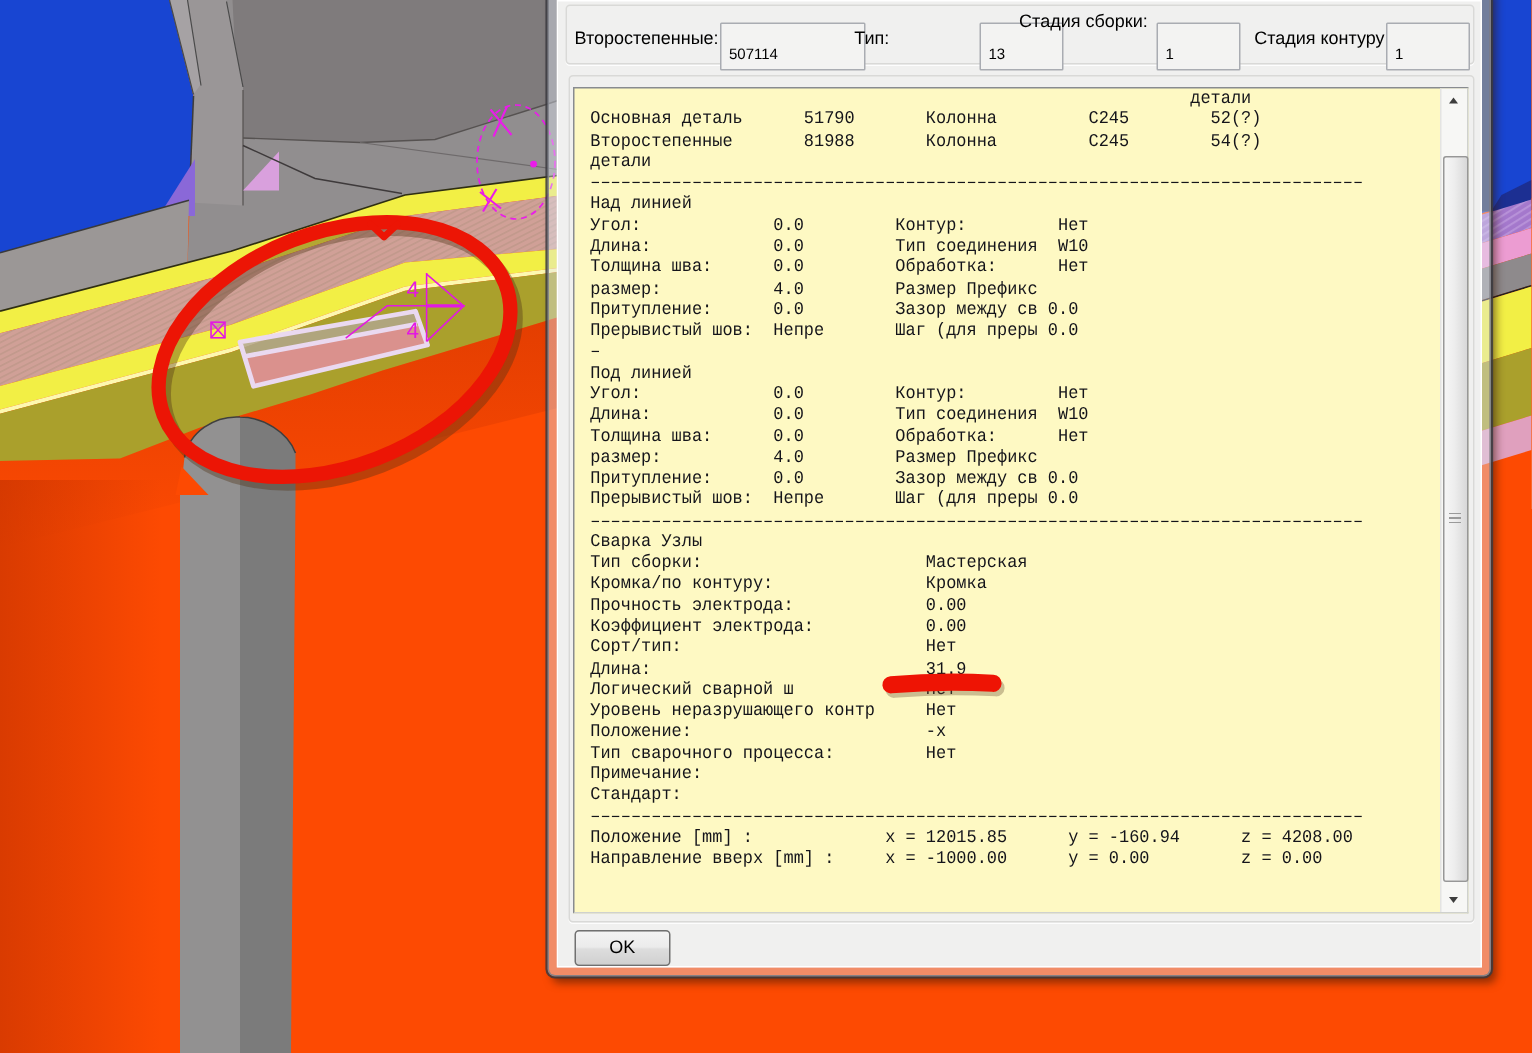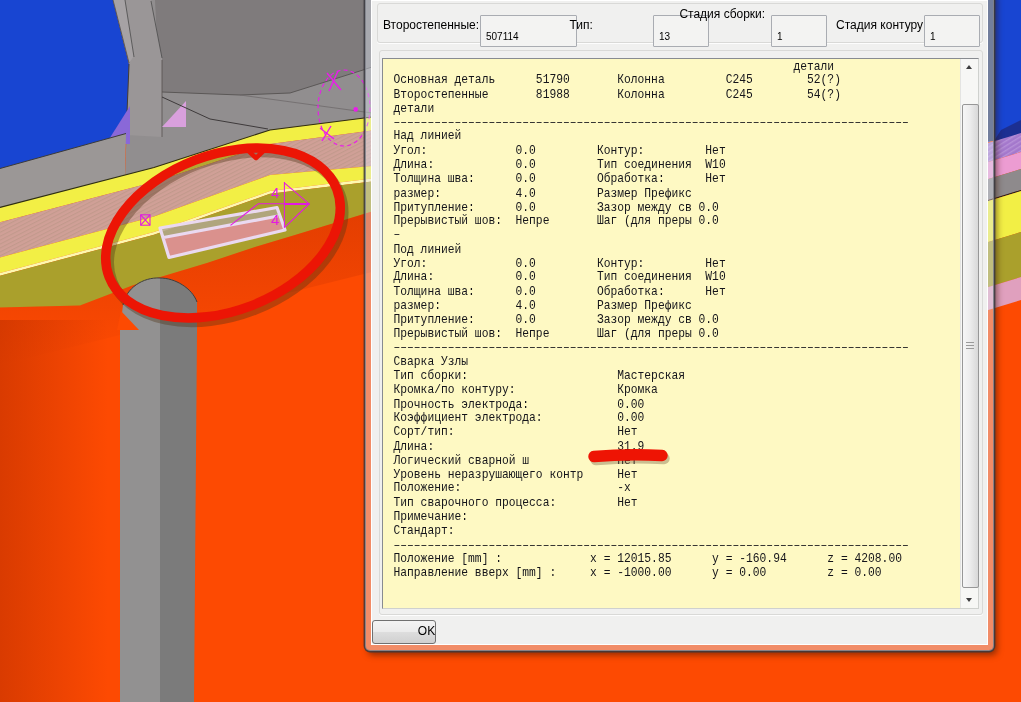--- a/index.html
+++ b/index.html
@@ -16,23 +16,23 @@
       border:1px solid #888b90;border-right-color:#cfd1ce;border-bottom-color:#cfd1ce;}
   #ta pre{margin:0;position:absolute;left:11px;top:0.6px;font-family:"Liberation Mono",monospace;
       font-size:11.3px;line-height:13.28px;color:#14141a;letter-spacing:0;transform:scaleY(1.06);transform-origin:0 0;}
   #sb{position:absolute;right:0;top:0;width:17px;height:549px;background:#f7f7f5;border-left:1px solid #e4e4e2;}
   .sbtn{position:absolute;left:0;width:17px;height:17px;}
   .tri{position:absolute;left:5px;width:0;height:0;border-left:3.5px solid transparent;border-right:3.5px solid transparent;}
   #thumb{position:absolute;left:0.5px;top:45px;width:15px;height:482px;border:1px solid #979797;border-radius:2px;
       background:linear-gradient(90deg,#f6f6f6,#ededed 45%,#d8d8d8);}
   #grip{position:absolute;left:3px;top:237px;width:8px;height:8px;
       background:repeating-linear-gradient(#9a9a9a 0,#9a9a9a 1px,transparent 1px,transparent 3px);}
-  #ok{position:absolute;left:1px;top:620px;width:62.7px;height:22px;border:1px solid #707070;border-radius:3px;
+  #ok{position:absolute;left:12px;top:620px;width:62.7px;height:22px;border:1px solid #707070;border-radius:3px;
       background:linear-gradient(#f3f3f3,#ebebeb 48%,#dddddd 52%,#d0d0d0);
-      font-size:12px;color:#000;text-align:right;line-height:20px;}
+      font-size:12px;color:#000;text-align:center;line-height:20px;}
   #marker{position:absolute;left:0;top:0;pointer-events:none;}
 </style></head>
 <body>
 <div id="wrap">
 <svg id="scene" width="1021" height="702" viewBox="0 0 1021 702">
 <defs>
   <pattern id="hatch" width="3.5" height="3.5" patternUnits="userSpaceOnUse" patternTransform="rotate(-27)">
     <rect width="3.5" height="3.5" fill="#d0a097"></rect>
     <rect y="0" width="3.5" height="1.1" fill="#c2998c"></rect>
   </pattern>

